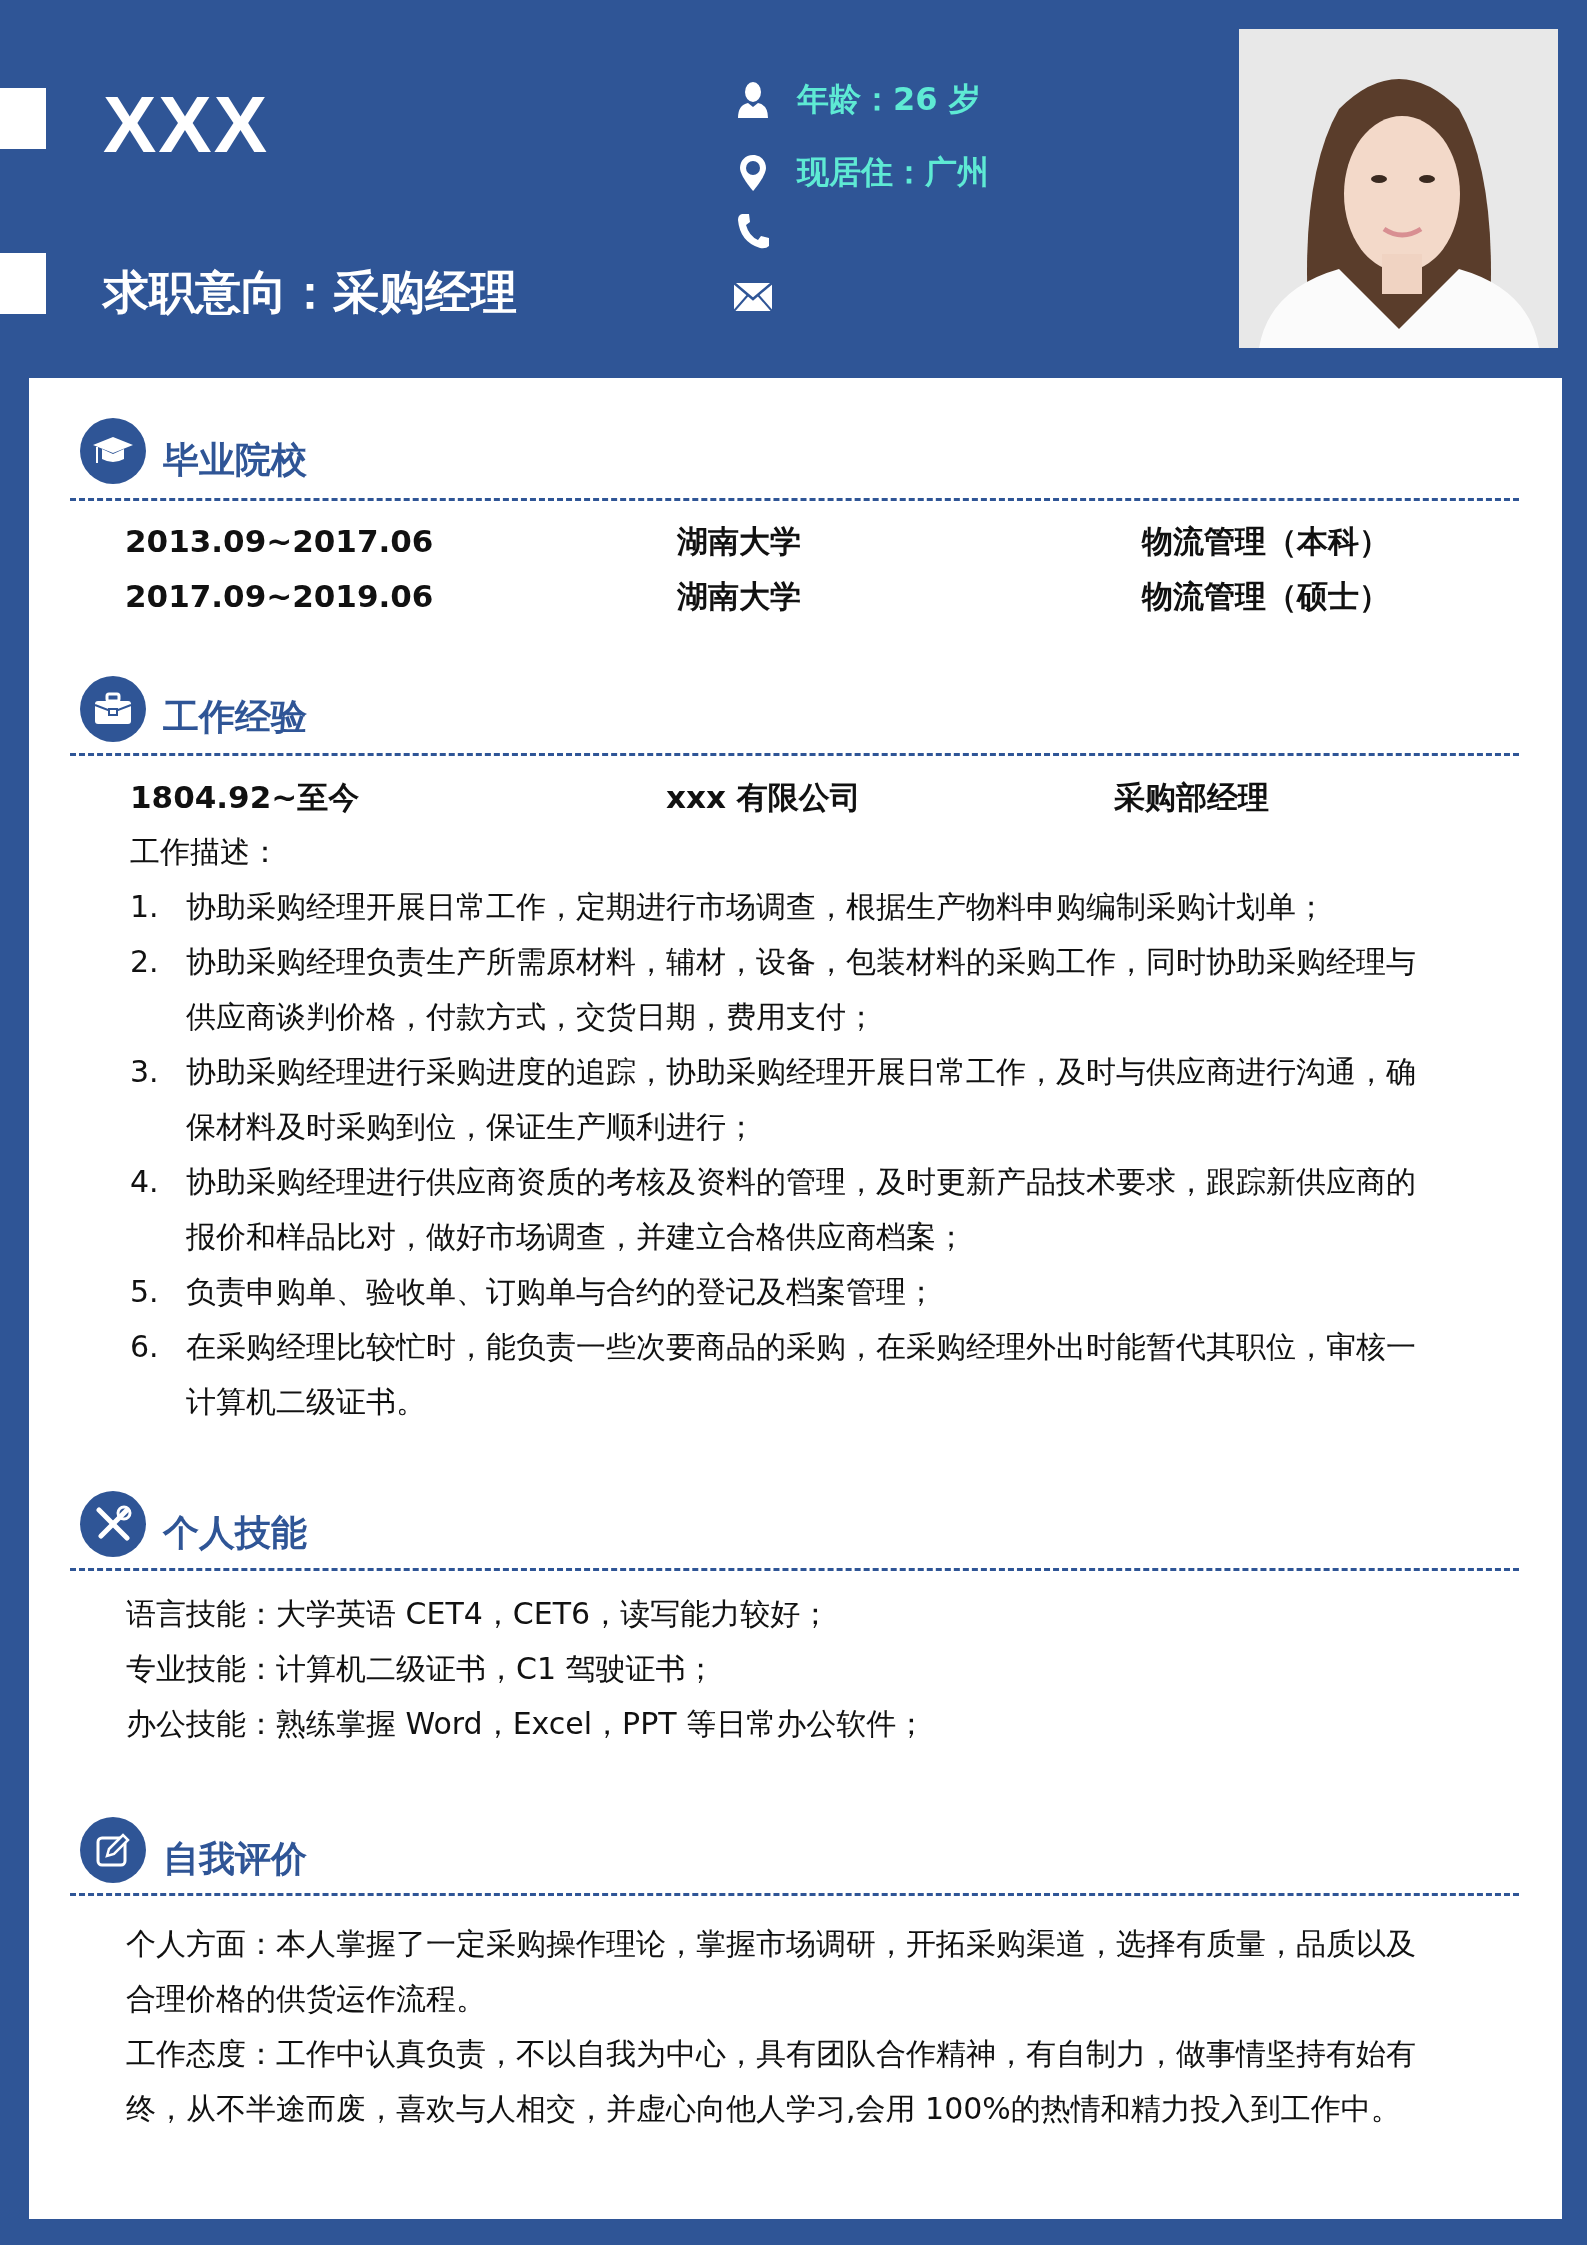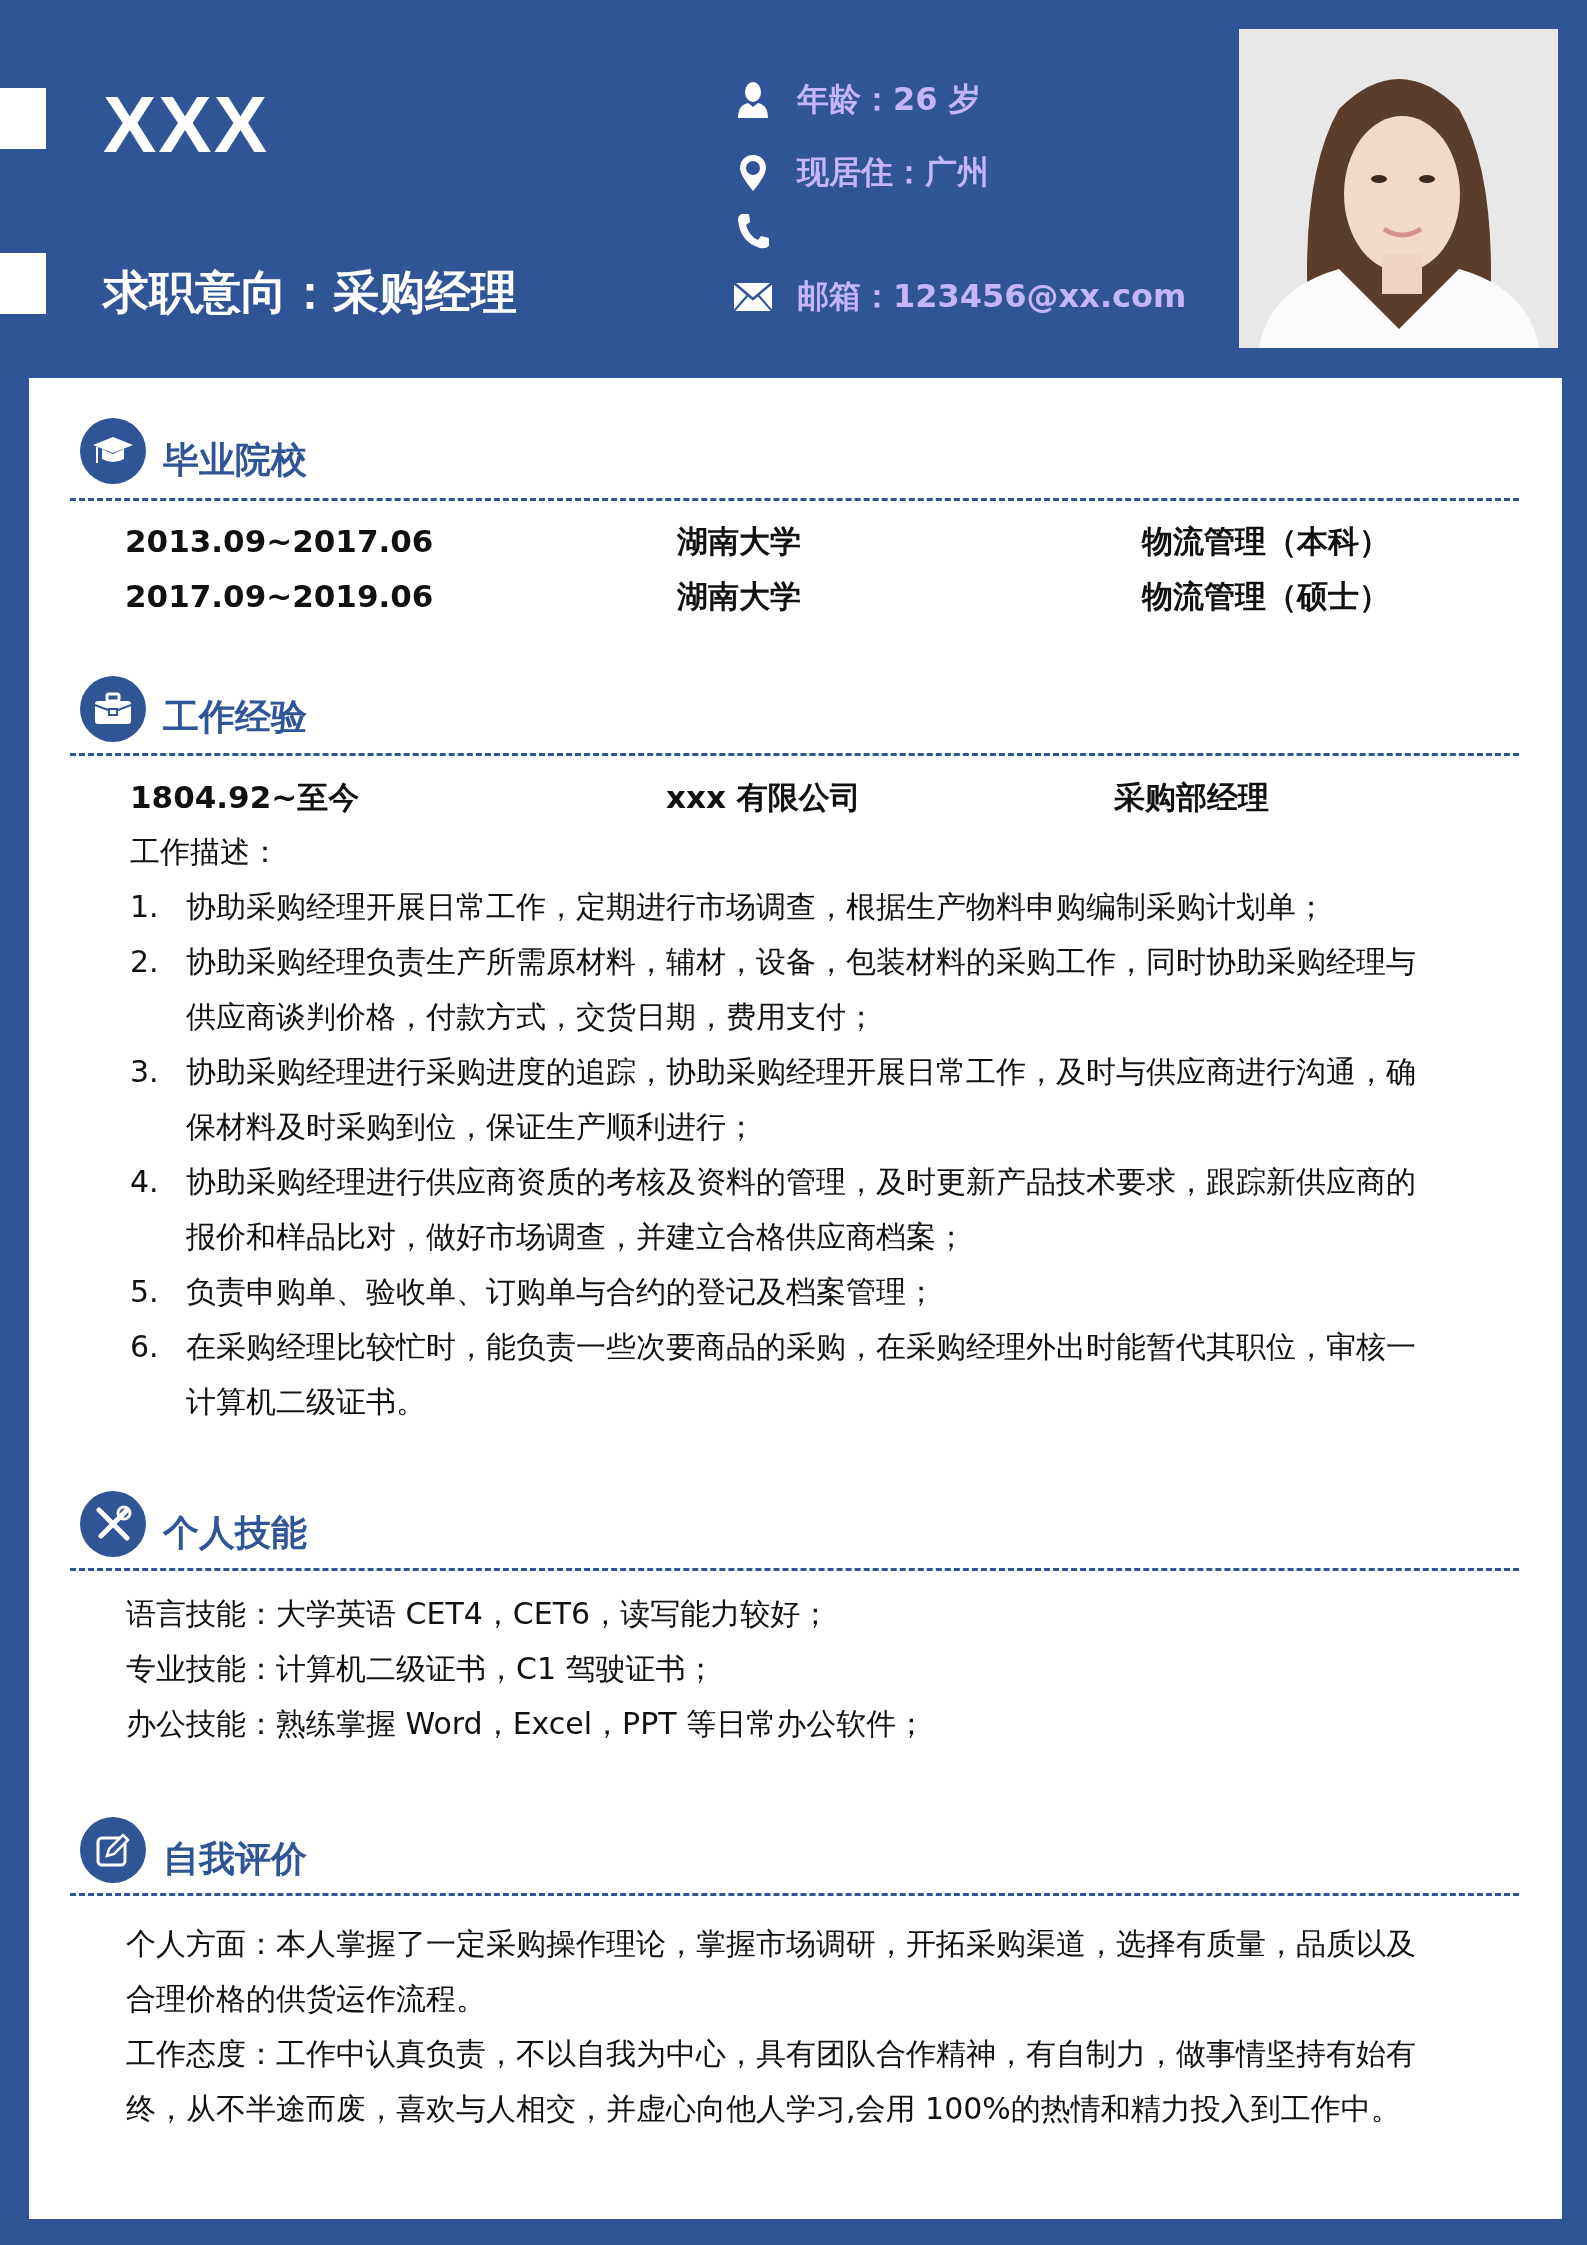--- a/index.html
+++ b/index.html
@@ -6,21 +6,21 @@
   body {
     width:1587px; height:2245px; position:relative; overflow:hidden;
     background:#2f5596;
     font-family: "DejaVu Sans", "Liberation Sans", sans-serif;
     color:#111;
   }
   .abs { position:absolute;text-align:right; }
   .side-block { position:absolute; left:0; width:46px; height:61px; background:#fff; }
   .name { left:103px; top:80px; font-size:80px; font-weight:bold; color:#fff; letter-spacing:2px; line-height:90px; font-family:"Liberation Sans", sans-serif; }
   .intent { left:103px; top:262px; font-size:46px; font-weight:bold; color:#fff; line-height:60px; }
-  .contact-row { position:absolute; left:733px; height:46px; display:flex; align-items:center; color:#c4b5fd; font-weight:bold; font-size:32px; }
+  .contact-row { position:absolute; left:733px; height:46px; display:flex; align-items:center; color:#5eead4; font-weight:bold; font-size:32px; }
   .contact-row .ic { width:40px; height:40px; margin-right:24px; display:flex; align-items:center; justify-content:center; }
   .photo { left:1239px; top:29px; width:319px; height:319px; background:#e8e8e8; overflow:hidden; }
   .card { left:29px; top:378px; width:1533px; height:1841px; background:#fff; }
   .sec-icon { position:absolute; width:66px; height:66px; border-radius:50%; background:#2f5596; display:flex; align-items:center; justify-content:center; }
   .sec-title { position:absolute; font-size:36px; font-weight:bold; color:#2f5596; line-height:50px; }
   .dash { position:absolute; left:70px; width:1449px; height:0; border-top:3px dashed #2f5596; }
   .row-text { position:absolute; font-size:31px; line-height:44px; white-space:nowrap; }
   .bold { font-weight:bold; }
   .li-num { position:absolute; left:130px; font-size:30px; line-height:44px; }
   .li-text { position:absolute; left:186px; font-size:30px; line-height:44px; white-space:nowrap; }
@@ -59,21 +59,20 @@
   </span>
 </div>
 <div class="contact-row" style="top:274px;">
   <span class="ic">
     <svg width="40" height="30" viewBox="0 0 40 30">
         <rect x="1" y="1" width="38" height="28" fill="#fff"></rect>
         <path d="M1 1 L20 17 L39 1" stroke="#2f5596" stroke-width="2.5" fill="none"></path>
         <path d="M1 29 L15 13 M39 29 L25 13" stroke="#2f5596" stroke-width="2" fill="none"></path>
       </svg>
   </span>
-  <span>邮箱：123456@xx.com</span>
 </div>
 
 <div class="abs photo">
   <svg width="319" height="319" viewBox="0 0 319 319">
     <rect width="319" height="319" fill="#e8e8e8"></rect>
     <path d="M70 300 Q60 150 100 80 Q160 20 220 80 Q260 150 250 300 Z" fill="#5a3d2b"></path>
     <ellipse cx="163" cy="165" rx="58" ry="78" fill="#f3d9c9"></ellipse>
     <rect x="143" y="225" width="40" height="40" fill="#f0d3c2"></rect>
     <path d="M20 319 Q30 260 100 240 L160 300 L220 240 Q290 260 300 319 Z" fill="#fbfbfb"></path>
     <ellipse cx="140" cy="150" rx="8" ry="4" fill="#3a2a20"></ellipse>

